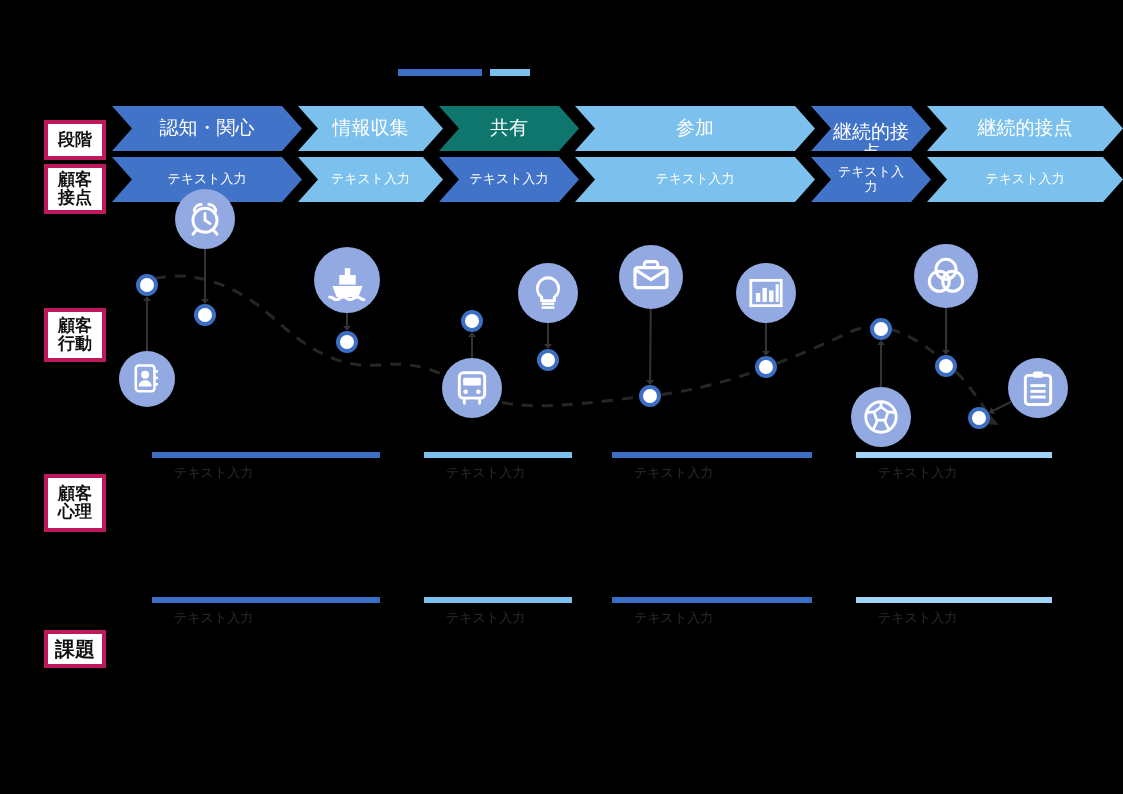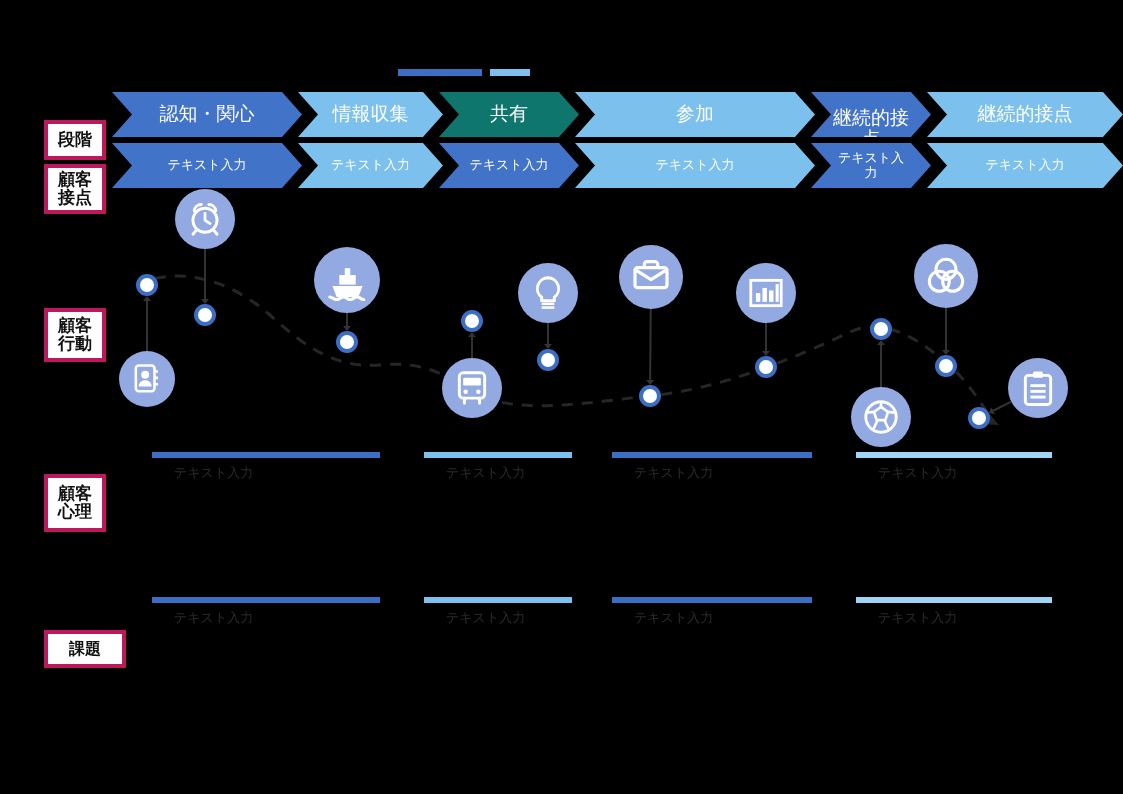--- a/index.html
+++ b/index.html
@@ -27,28 +27,28 @@
     box-sizing:border-box;
     display:flex;align-items:center;justify-content:center;
     text-align:center;color:#111;
     font-weight:700;line-height:1.05;margin-top:26px;
   }
   .rowlabel span{display:block;}
   #lbl-stage   {left:44px;top:94px; width:62px;height:40px;font-size:17px;}
   #lbl-touch   {left:44px;top:138px;width:62px;height:50px;font-size:17px;}
   #lbl-action  {left:44px;top:282px;width:62px;height:54px;font-size:17px;}
   #lbl-psych   {left:44px;top:448px;width:62px;height:58px;font-size:17px;}
-  #lbl-issue   {left:44px;top:604px;width:82px;height:38px;font-size:16px;}
+  #lbl-issue   {left:44px;top:604px;width:62px;height:38px;font-size:20px;}
 
   
   .chev-row{position:absolute;left:112px;}
   #chev-stage{top:90px;height:45px;}
   #chev-touch{top:141px;height:45px;}
   .chev{
-    position:absolute;top:2px;height:100%;
+    position:absolute;top:16px;height:100%;
     display:flex;align-items:center;justify-content:center;
     box-sizing:border-box;
     color:#fff;text-align:center;line-height:1.1;
     clip-path:polygon(0 0, calc(100% - 20px) 0, 100% 50%, calc(100% - 20px) 100%, 0 100%, 20px 50%);
   }
   #chev-stage .chev{font-size:19px;}
   #chev-touch .chev{font-size:13px;}
   .chev.first{
     clip-path:polygon(0 0, calc(100% - 20px) 0, 100% 50%, calc(100% - 20px) 100%, 0 100%, 20px 50%);
   }

